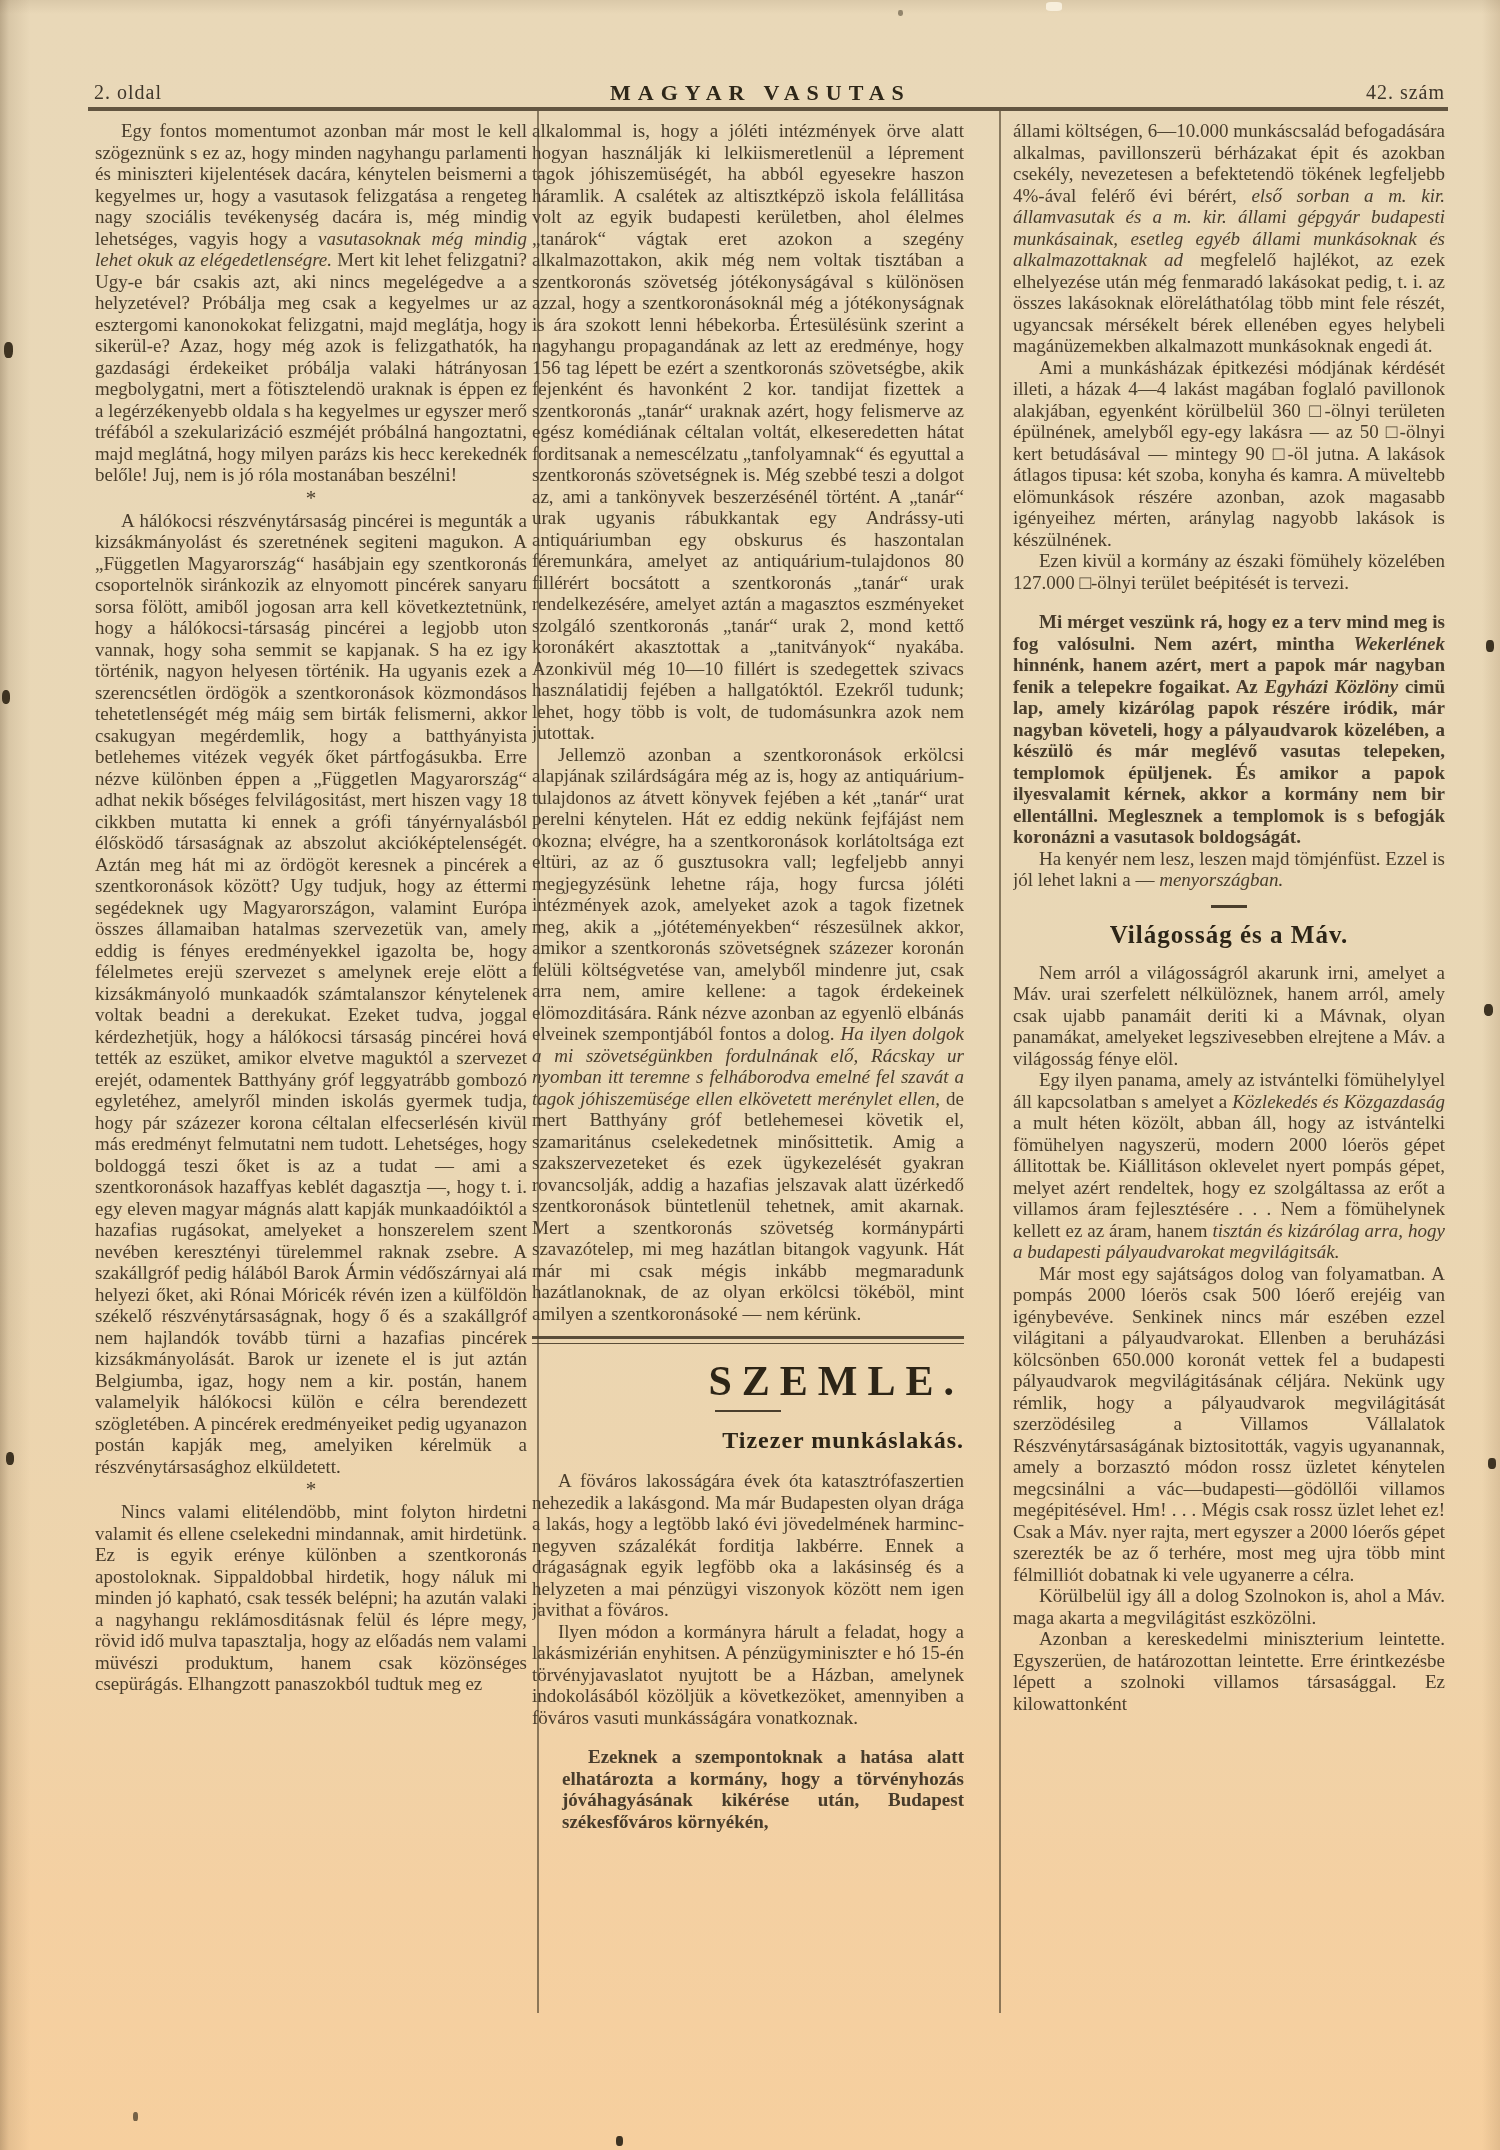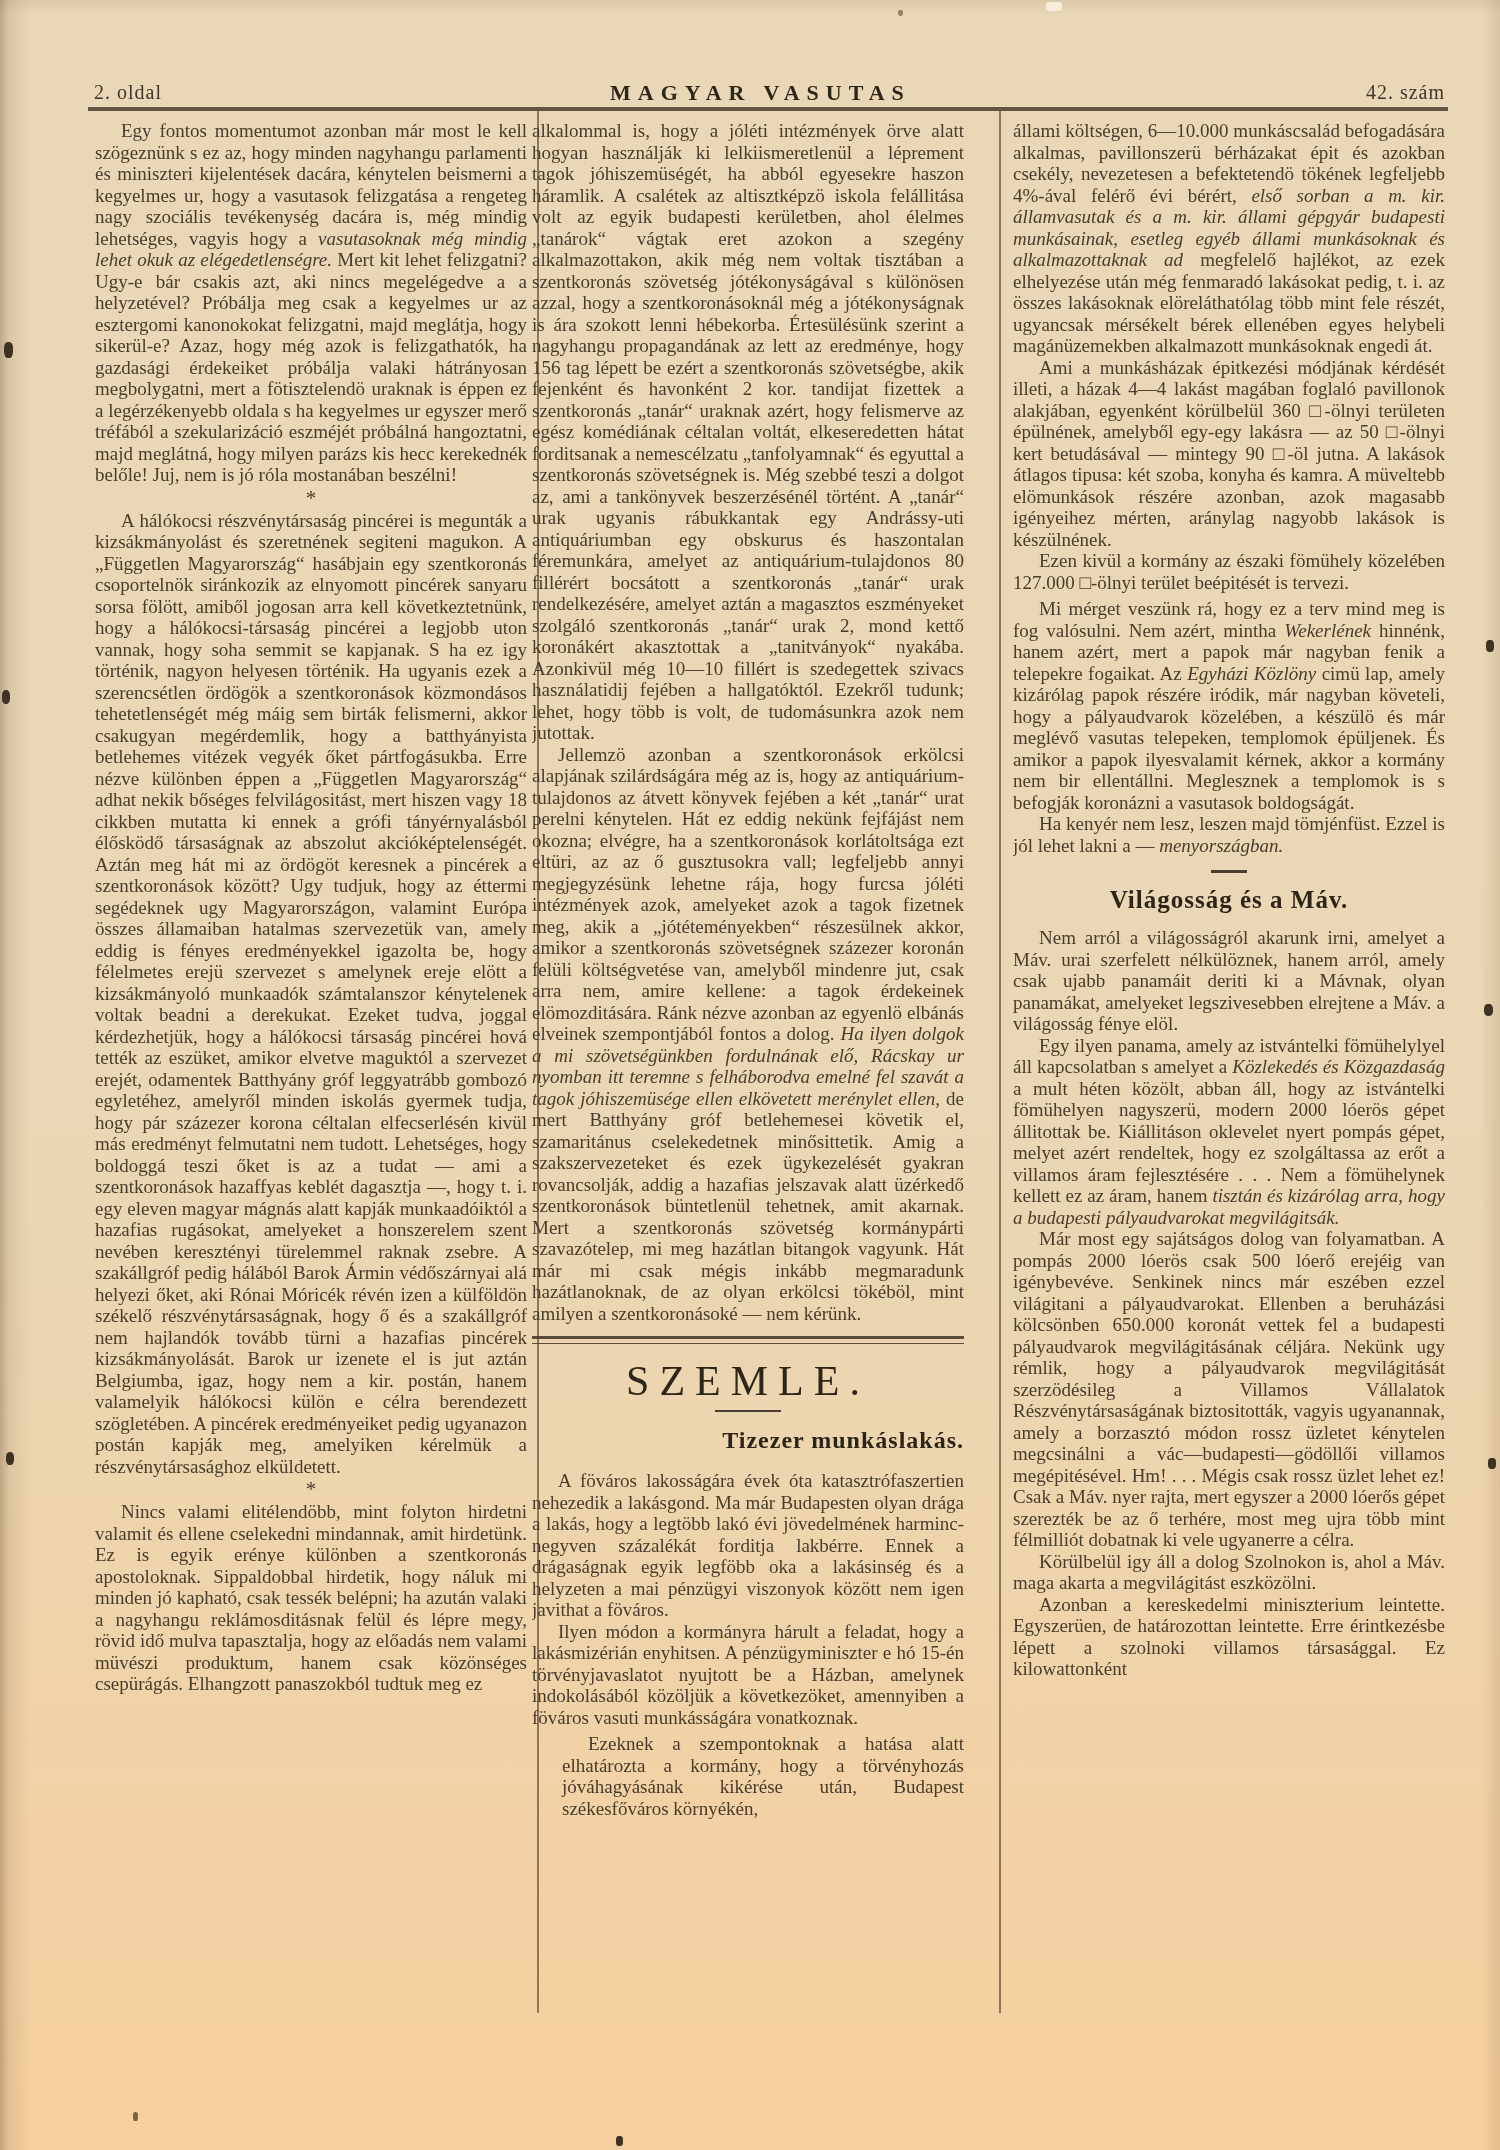--- a/index.html
+++ b/index.html
@@ -34,27 +34,27 @@
   .vrule.v2{left:999px;}
   
   .col{position:absolute;top:120px;width:432px;height:1900px;overflow:hidden;
        font-size:19px;line-height:21.5px;text-align:justify;color:#483c2b;}
   .col.c-left{left:95px;}
   .col.c-mid{left:532px;}
   .col.c-right{left:1013px;}
   .para{margin:0;text-indent:26px;}
   .para.noindent{text-indent:0;}
   .para.quote{margin-left:30px;}
-  .para.gap-top{margin-top:5px;}
+  .para.gap-top{margin-top:18px;font-weight:bold;}
   .it{font-style:italic;}
   .sep-star{text-align:center;font-size:21px;line-height:24px;height:24px;color:#4a3e2c;text-indent:0;}
   .sep-dash{width:36px;height:3px;background:#4a3e2c;margin:14px auto 12px auto;}
   .rule-double{height:4px;border-top:3px solid #4a3e2c;border-bottom:1px solid #4a3e2c;margin:12px 0 8px 0;opacity:.9;}
   .rule-short{width:66px;height:2px;background:#4a3e2c;margin:6px auto 14px auto;}
-  .h-szemle{margin:14px 0 4px 0;text-align:center;font-size:42px;font-weight:normal;
+  .h-szemle{margin:14px 0 4px 0;text-align:right;font-size:42px;font-weight:bold;
             letter-spacing:10px;color:#2d2517;line-height:46px;}
   .h-sub{margin:0 0 16px 0;text-align:right;font-size:24px;font-weight:bold;
          letter-spacing:1px;color:#2d2517;line-height:28px;}
   .h-article{margin:4px 0 12px 0;text-align:center;font-size:25px;font-weight:bold;
              letter-spacing:1px;color:#2d2517;line-height:30px;}
   
   .speck{position:absolute;background:#3e3322;border-radius:40%;}
   .speck.light{background:#f7eedb;border-radius:30%;}
 </style>
 </head>

